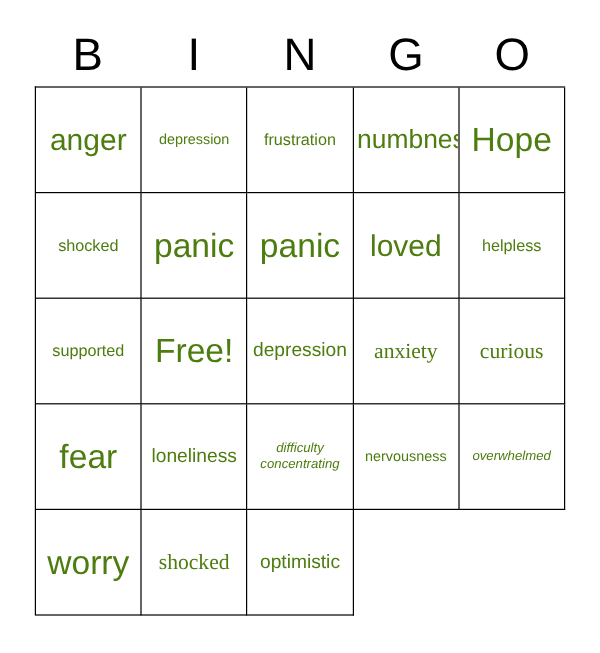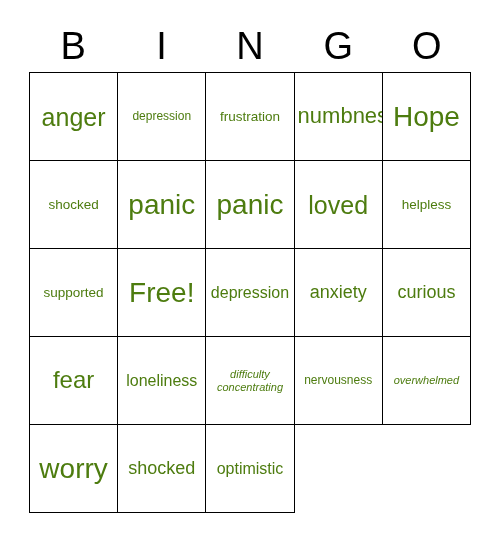--- a/index.html
+++ b/index.html
@@ -66,26 +66,26 @@
     line-height: 1.12;
     white-space: pre-line;
     color: #4d7c0f;
   }
 
   
   .fs-xs   { font-size: 11px; font-style: italic; }
   .fs-s    { font-size: 12px; }
   .fs-sm   { font-size: 13.5px; }
   .fs-m    { font-size: 16px; }
-  .fs-ml   { font-size: 18px; }
+  .fs-ml   { font-size: 18px; font-family: Liberation Serif, serif; }
   .fs-l    { font-size: 22px; }
   .fs-xl   { font-size: 25px; }
   .fs-xxl  { font-size: 28px; }
   .fs-huge { font-size: 31px; }
-  .fs-mega { font-size: 24px; }
+  .fs-mega { font-size: 28px; }
 </style>
 </head>
 <body>
 
 <div id="bingo-card">
 
   <div class="header-row">
     <div class="header-cell">B</div>
     <div class="header-cell">I</div>
     <div class="header-cell">N</div>

